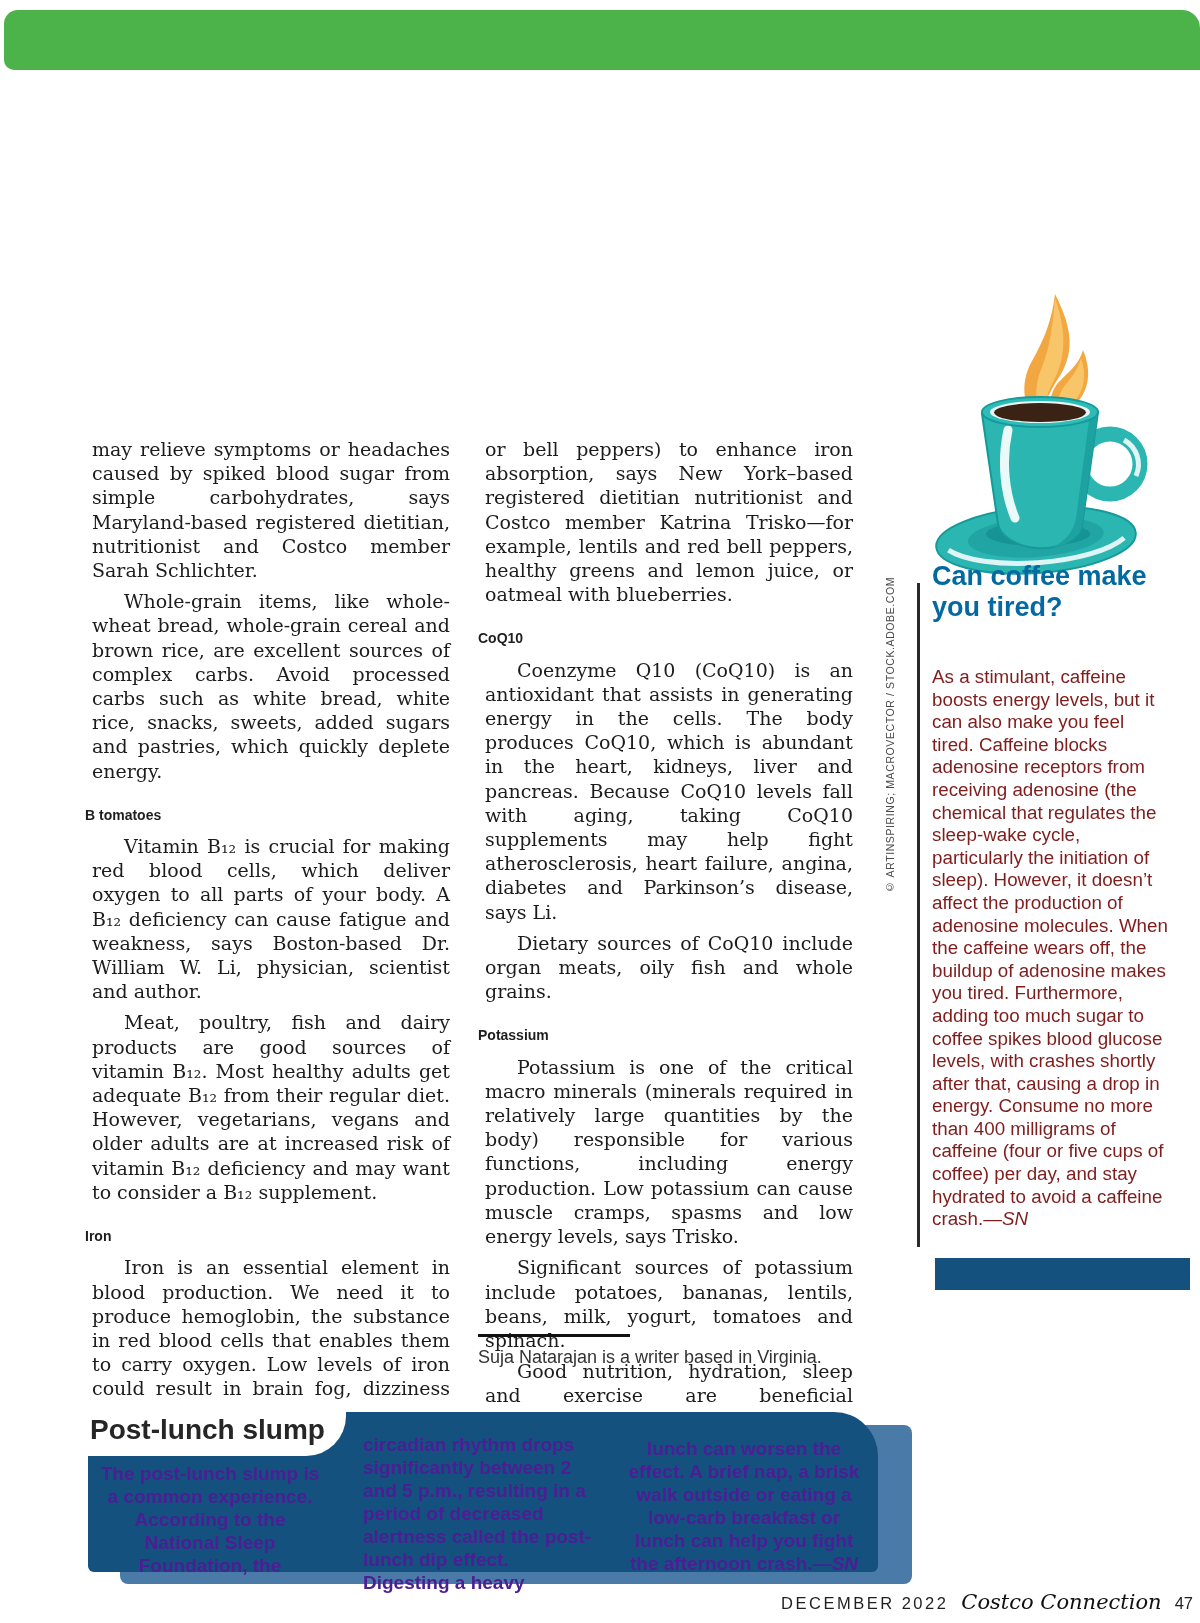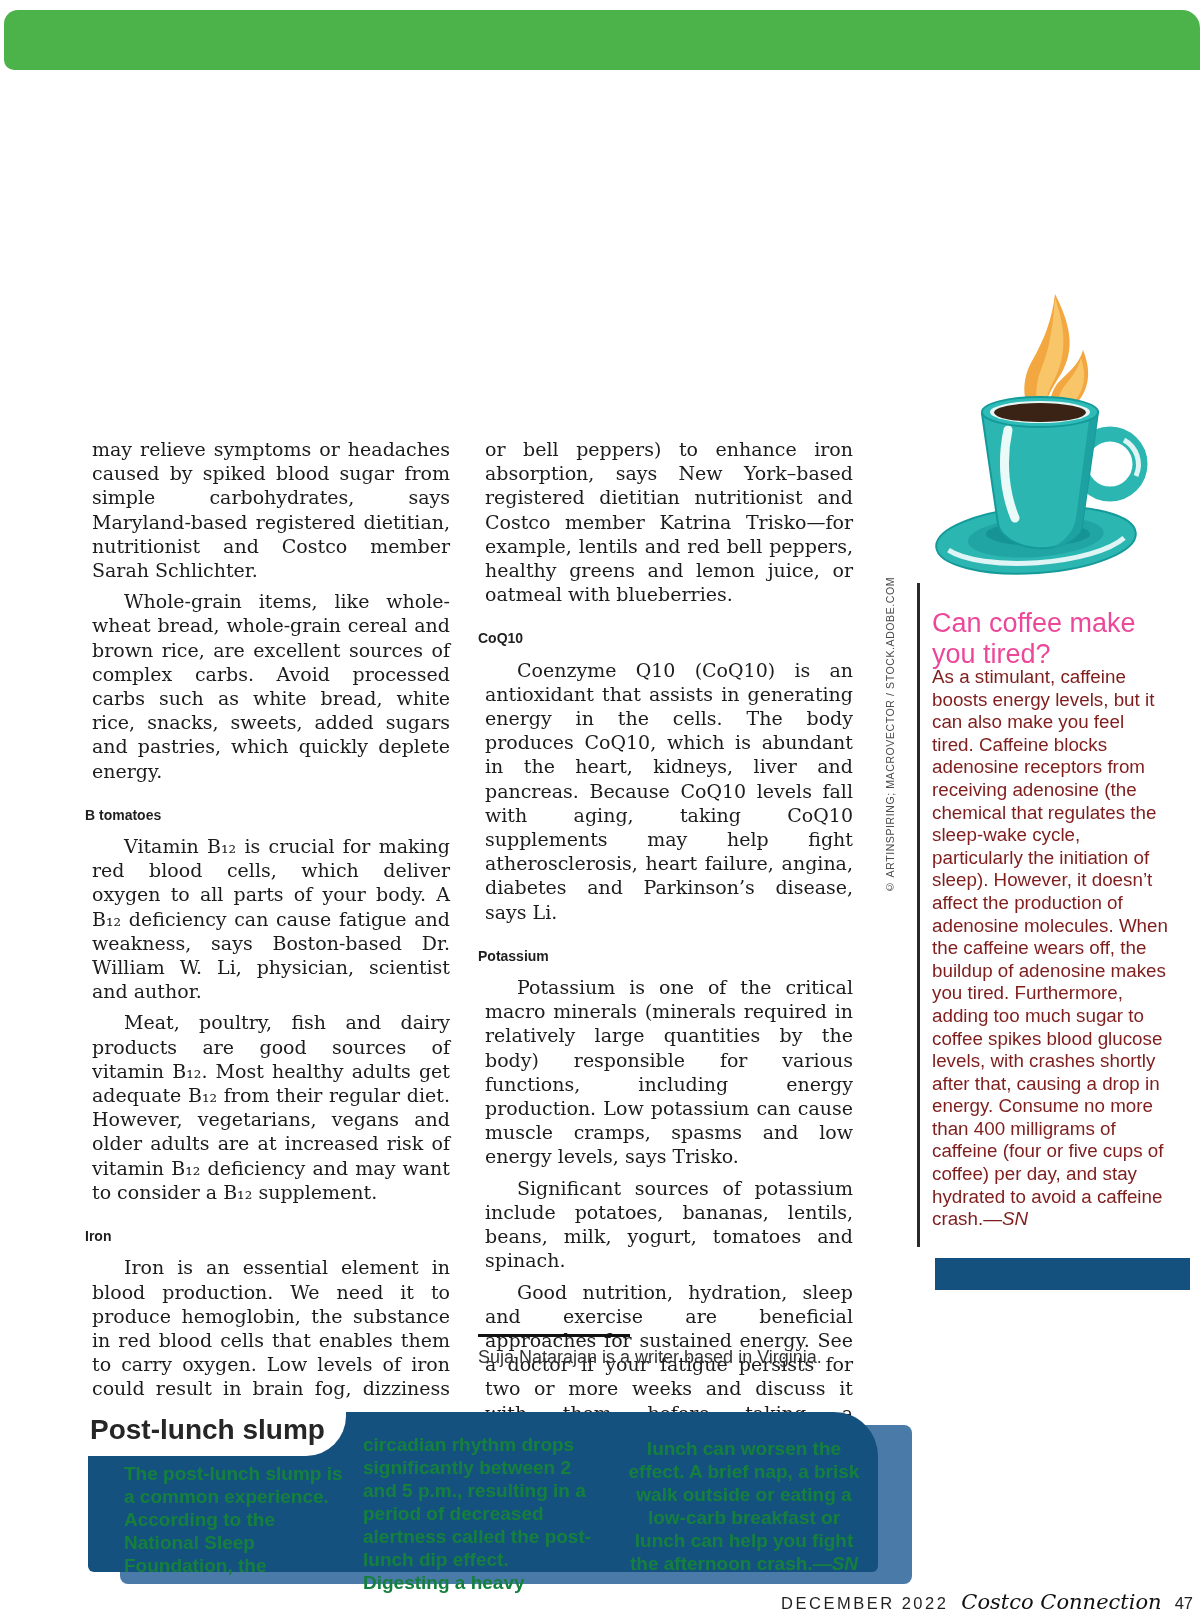--- a/index.html
+++ b/index.html
@@ -23,37 +23,37 @@
 
   .byline-rule{position:absolute;left:478px;top:1334px;width:152px;height:3px;background:#111;}
   .byline{position:absolute;left:478px;top:1347px;width:420px;font-size:18px;color:#333;}
 
   
   .coffee{position:absolute;left:928px;top:288px;width:220px;height:290px;}
   .side-rule{position:absolute;left:917px;top:583px;width:3px;height:664px;background:#2a2a2a;}
   .credit{position:absolute;left:884px;top:583px;height:310px;writing-mode:vertical-rl;
           transform:rotate(180deg);font-size:10.5px;letter-spacing:.6px;color:#4a4a4a;
           white-space:nowrap;}
-  .side-title{position:absolute;left:932px;top:608px;width:235px;font-size:27px;line-height:31px;
-              font-weight:normal;color:#ec4899;}
+  .side-title{position:absolute;left:932px;top:561px;width:235px;font-size:27px;line-height:31px;
+              font-weight:bold;color:#0369a1;}
   .side-body{position:absolute;left:932px;top:666px;width:236px;font-size:18.8px;
              line-height:22.6px;color:#7f1d1d;}
   .signoff{font-style:italic;}
   .side-accent{position:absolute;left:935px;top:1258px;width:255px;height:32px;background:#15517f;}
 
   
   .pl-shadow{position:absolute;left:120px;top:1425px;width:792px;height:159px;background:#4a7aa7;
              border-radius:8px;}
   .pl-panel{position:absolute;left:88px;top:1412px;width:790px;height:160px;background:#15517f;
             border-radius:6px 44px 6px 6px;}
   .pl-titlebox{position:absolute;left:84px;top:1406px;width:262px;height:50px;background:#ffffff;
                border-bottom-right-radius:40px;}
   .pl-title{position:absolute;left:90px;top:1414px;font-size:28px;font-weight:bold;color:#262626;}
-  .pl-col{position:absolute;color:#15803d;font-size:19px;line-height:23px;font-weight:bold;}
-  .pl-c1{left:124px;top:1462px;width:228px;}
+  .pl-col{position:absolute;color:#4c1d95;font-size:19px;line-height:23px;font-weight:bold;}
+  .pl-c1{left:96px;top:1462px;width:228px;text-align:center;}
   .pl-c2{left:363px;top:1433px;width:234px;}
   .pl-c3{left:625px;top:1437px;width:238px;text-align:center;}
 
   
   .footer{position:absolute;right:7px;top:1590px;display:flex;align-items:baseline;gap:13px;
           color:#1f1f1f;}
   .footer .issue{font-size:16.5px;letter-spacing:2.5px;}
   .footer .mag{font-family:"DejaVu Serif",serif;font-style:italic;font-size:21px;color:#101010;}
   .footer .pageno{font-size:16.5px;}
 </style>
@@ -72,20 +72,21 @@
     <p class="indent">Meat, poultry, fish and dairy products are good sources of vitamin B₁₂. Most healthy adults get adequate B₁₂ from their regular diet. However, vegetarians, vegans and older adults are at increased risk of vitamin B₁₂ deficiency and may want to consider a B₁₂ supplement.</p>
     <h3>Iron</h3>
     <p class="indent">Iron is an essential element in blood production. We need it to produce hemoglobin, the substance in red blood cells that enables them to carry oxygen. Low levels of iron could result in brain fog, dizziness and weakness.</p>
     <p class="indent">Seafood, enriched grains, spinach, kidney beans, chickpeas, tofu, lentils and meat are excellent sources of iron. Pair iron-rich foods with vitamin C (think citrus, broccoli</p>
   </div>
 
   <div class="col col2">
     <p>or bell peppers) to enhance iron absorption, says New York–based registered dietitian nutritionist and Costco member Katrina Trisko—for example, lentils and red bell peppers, healthy greens and lemon juice, or oatmeal with blueberries.</p>
     <h3>CoQ10</h3>
     <p class="indent">Coenzyme Q10 (CoQ10) is an antioxidant that assists in generating energy in the cells. The body produces CoQ10, which is abundant in the heart, kidneys, liver and pancreas. Because CoQ10 levels fall with aging, taking CoQ10 supplements may help fight atherosclerosis, heart failure, angina, diabetes and Parkinson’s disease, says Li.</p>
+    <p class="indent">Dietary sources of CoQ10 include organ meats, oily fish and whole grains.</p>
     <h3>Potassium</h3>
     <p class="indent">Potassium is one of the critical macro minerals (minerals required in relatively large quantities by the body) responsible for various functions, including energy production. Low potassium can cause muscle cramps, spasms and low energy levels, says Trisko.</p>
     <p class="indent">Significant sources of potassium include potatoes, bananas, lentils, beans, milk, yogurt, tomatoes and spinach.</p>
     <p class="indent">
       <span>Good nutrition, hydration, sleep and exercise are beneficial approaches for sustained energy. See a doctor if your fatigue persists for two or more weeks and discuss it with them before taking a supplement.</span><span class="endmark"></span>
     </p>
   </div>
 
   <div class="byline-rule"></div>
   <div class="byline">Suja Natarajan is a writer based in Virginia.</div>

